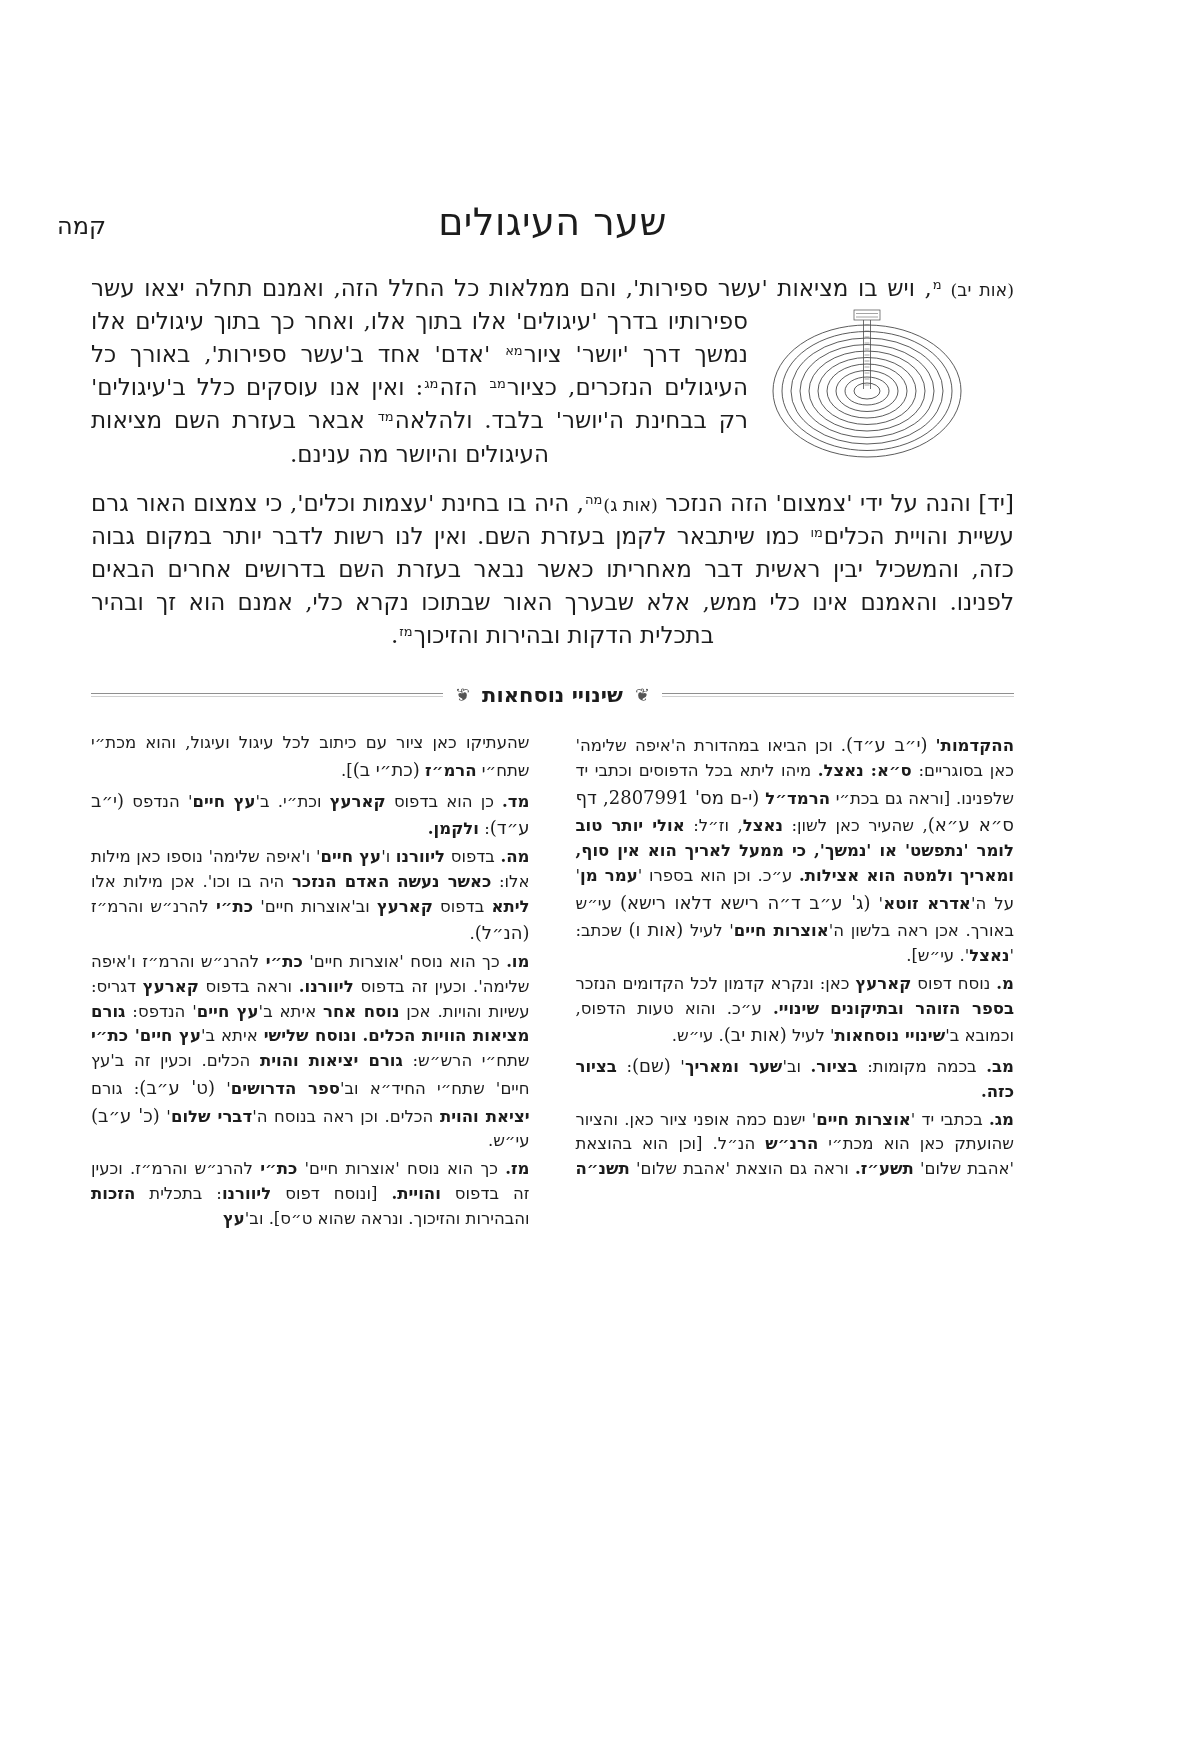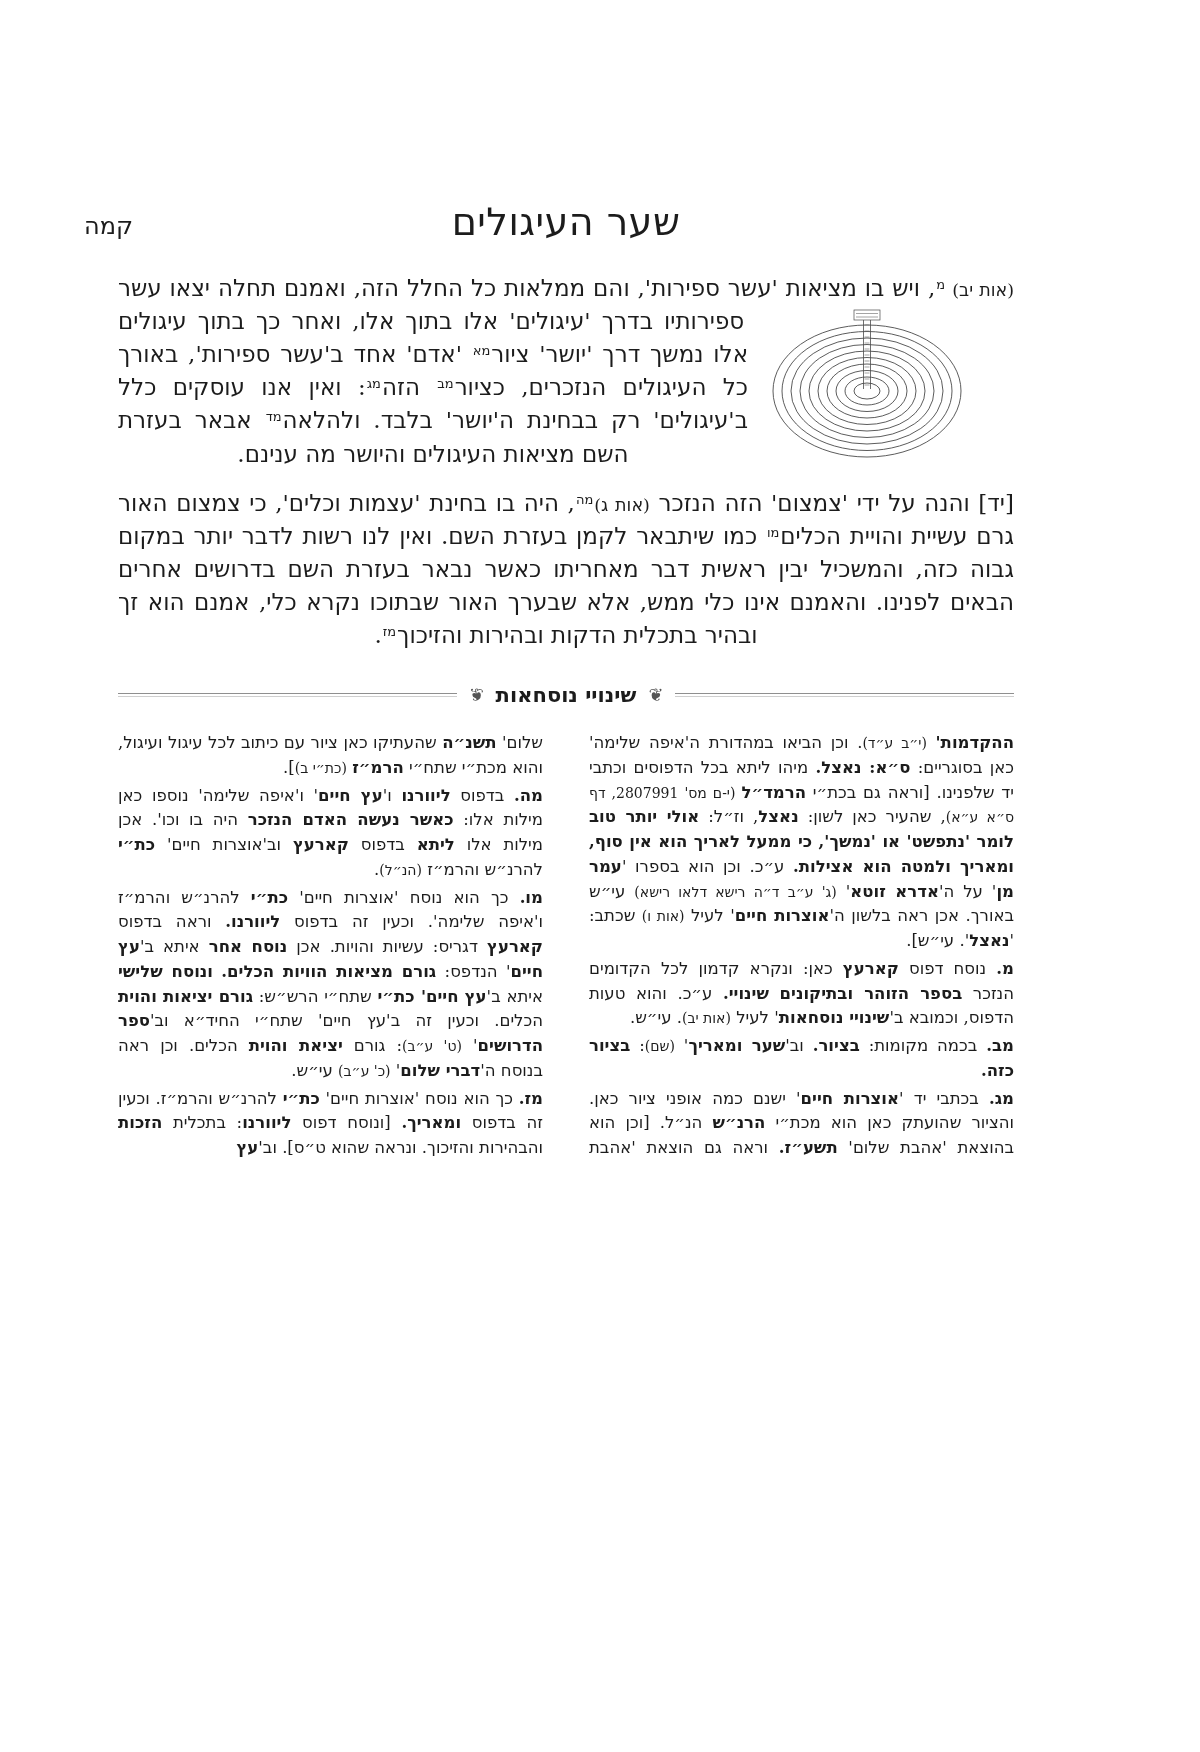--- a/index.html
+++ b/index.html
@@ -7,21 +7,21 @@
   body {
     width: 1200px; height: 1752px;
     background: #ffffff;
     color: #1c1c1c;
     font-family: "DejaVu Serif", "DejaVu Sans", sans-serif;
     direction: rtl;
   }
   .page {
     position: relative;
     width: 1200px; height: 1752px;
-    padding: 200px 186px 60px 118px;
+    padding: 200px 186px 60px 91px;
     overflow: hidden;
     background: #ffffff;
     border-radius: 20px;
   }
   
   .page-header { position: relative; text-align: center; margin-bottom: 28px; }
   .page-title { display: inline-block; margin: 0; font-size: 38px; font-weight: normal; letter-spacing: 0.5px; }
   .page-number { position: absolute; left: -34px; top: 12px; font-size: 24px; }
 
   
@@ -55,21 +55,21 @@
   
   .notes {
     columns: 2;
     column-gap: 46px;
     font-size: 16.5px;
     line-height: 1.5;
     text-align: justify;
   }
   .note { margin: 0 0 3px 0; }
   .note .b { font-weight: bold; }
-  .note .small { font-size: 14px; }
+  .note .small { font-size: 18px; }
 </style>
 </head>
 <body>
 
 <div class="page">
 
   <header class="page-header">
     <div class="page-number">קמה</div>
     <h1 class="page-title">שער העיגולים</h1>
   </header>
@@ -124,18 +124,19 @@
     <h2 class="divider-title">שינויי נוסחאות</h2>
     <span class="orn flip">❦</span>
     <span class="dl"></span>
   </div>
 
   <section class="notes">
       <p class="note"><span class="b">ההקדמות'</span><span> </span><span class="small">(י״ב ע״ד)</span><span>. וכן הביאו במהדורת ה'איפה שלימה' כאן בסוגריים: </span><span class="b">ס״א: נאצל.</span><span> מיהו ליתא בכל הדפוסים וכתבי יד שלפנינו. [וראה גם בכת״י </span><span class="b">הרמד״ל</span><span class="small"> (י-ם מס' 2807991, דף ס״א ע״א)</span><span>, שהעיר כאן לשון: </span><span class="b">נאצל</span><span>, וז״ל: </span><span class="b">אולי יותר טוב לומר 'נתפשט' או 'נמשך', כי ממעל לאריך הוא אין סוף, ומאריך ולמטה הוא אצילות.</span><span> ע״כ. וכן הוא בספרו '</span><span class="b">עמר מן</span><span>' על ה'</span><span class="b">אדרא זוטא</span><span>' </span><span class="small">(ג' ע״ב ד״ה רישא דלאו רישא)</span><span> עי״ש באורך. אכן ראה בלשון ה'</span><span class="b">אוצרות חיים</span><span>' לעיל </span><span class="small">(אות ו)</span><span> שכתב: '</span><span class="b">נאצל</span><span>'. עי״ש].</span></p>
       <p class="note"><span class="b">מ.</span><span> נוסח דפוס </span><span class="b">קארעץ</span><span> כאן: ונקרא קדמון לכל הקדומים הנזכר </span><span class="b">בספר הזוהר ובתיקונים</span><span> </span><span class="b">שינויי.</span><span> ע״כ. והוא טעות הדפוס, וכמובא ב'</span><span class="b">שינויי נוסחאות</span><span>' לעיל </span><span class="small">(אות יב)</span><span>. עי״ש.</span></p>
       <p class="note"><span class="b">מב.</span><span> בכמה מקומות: </span><span class="b">בציור.</span><span> וב'</span><span class="b">שער ומאריך</span><span>' </span><span class="small">(שם)</span><span>: </span><span class="b">בציור כזה.</span></p>
       <p class="note"><span class="b">מג.</span><span> בכתבי יד '</span><span class="b">אוצרות חיים</span><span>' ישנם כמה אופני ציור כאן. והציור שהועתק כאן הוא מכת״י </span><span class="b">הרנ״ש</span><span> הנ״ל. [וכן הוא בהוצאת 'אהבת שלום' </span><span class="b">תשע״ז.</span><span> וראה גם הוצאת 'אהבת שלום' </span><span class="b">תשנ״ה</span><span> שהעתיקו כאן ציור עם כיתוב לכל עיגול ועיגול, והוא מכת״י שתח״י </span><span class="b">הרמ״ז</span><span> </span><span class="small">(כת״י ב)</span><span>].</span></p>
+      <p class="note"><span class="b">מד.</span><span> כן הוא בדפוס </span><span class="b">קארעץ</span><span> וכת״י. ב'</span><span class="b">עץ חיים</span><span>' הנדפס </span><span class="small">(י״ב ע״ד)</span><span>: </span><span class="b">ולקמן.</span></p>
       <p class="note"><span class="b">מה.</span><span> בדפוס </span><span class="b">ליוורנו</span><span> ו'</span><span class="b">עץ חיים</span><span>' ו'איפה שלימה' נוספו כאן מילות אלו: </span><span class="b">כאשר נעשה האדם הנזכר</span><span> היה בו וכו'. אכן מילות אלו </span><span class="b">ליתא</span><span> בדפוס </span><span class="b">קארעץ</span><span> וב'אוצרות חיים' </span><span class="b">כת״י</span><span> להרנ״ש והרמ״ז </span><span class="small">(הנ״ל)</span><span>.</span></p>
       <p class="note"><span class="b">מו.</span><span> כך הוא נוסח 'אוצרות חיים' </span><span class="b">כת״י</span><span> להרנ״ש והרמ״ז ו'איפה שלימה'. וכעין זה בדפוס </span><span class="b">ליוורנו.</span><span> וראה בדפוס </span><span class="b">קארעץ</span><span> דגריס: עשיות והויות. אכן </span><span class="b">נוסח אחר</span><span> איתא ב'</span><span class="b">עץ חיים</span><span>' הנדפס: </span><span class="b">גורם מציאות הוויות הכלים.</span><span> </span><span class="b">ונוסח שלישי</span><span> איתא ב'</span><span class="b">עץ חיים' כת״י</span><span> שתח״י הרש״ש: </span><span class="b">גורם יציאות והוית</span><span> הכלים. וכעין זה ב'עץ חיים' שתח״י החיד״א וב'</span><span class="b">ספר הדרושים</span><span>' </span><span class="small">(ט' ע״ב)</span><span>: גורם </span><span class="b">יציאת והוית</span><span> הכלים. וכן ראה בנוסח ה'</span><span class="b">דברי שלום</span><span>' </span><span class="small">(כ' ע״ב)</span><span> עי״ש.</span></p>
-      <p class="note"><span class="b">מז.</span><span> כך הוא נוסח 'אוצרות חיים' </span><span class="b">כת״י</span><span> להרנ״ש והרמ״ז. וכעין זה בדפוס </span><span class="b">ומאריך.</span><span> [ונוסח דפוס </span><span class="b">ליוורנו</span><span>: בתכלית </span><span class="b">הזכות</span><span> והבהירות והזיכוך. ונראה שהוא ט״ס]. וב'</span><span class="b">עץ</span></p>
+      <p class="note"><span class="b">מז.</span><span> כך הוא נוסח 'אוצרות חיים' </span><span class="b">כת״י</span><span> להרנ״ש והרמ״ז. וכעין זה בדפוס </span><span class="b">והויית.</span><span> [ונוסח דפוס </span><span class="b">ליוורנו</span><span>: בתכלית </span><span class="b">הזכות</span><span> והבהירות והזיכוך. ונראה שהוא ט״ס]. וב'</span><span class="b">עץ</span></p>
     </section>
 
 </div>
 
 </body></html>

